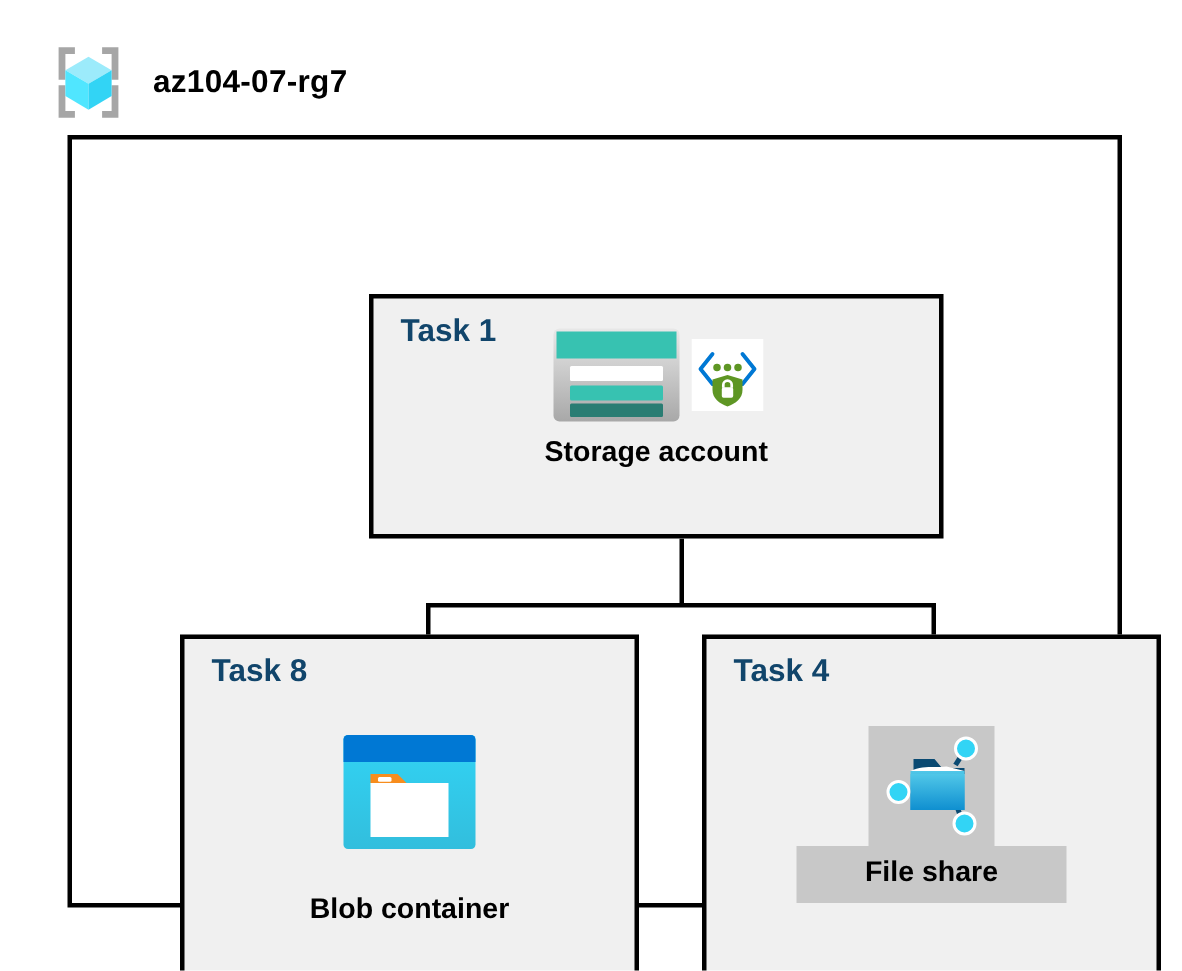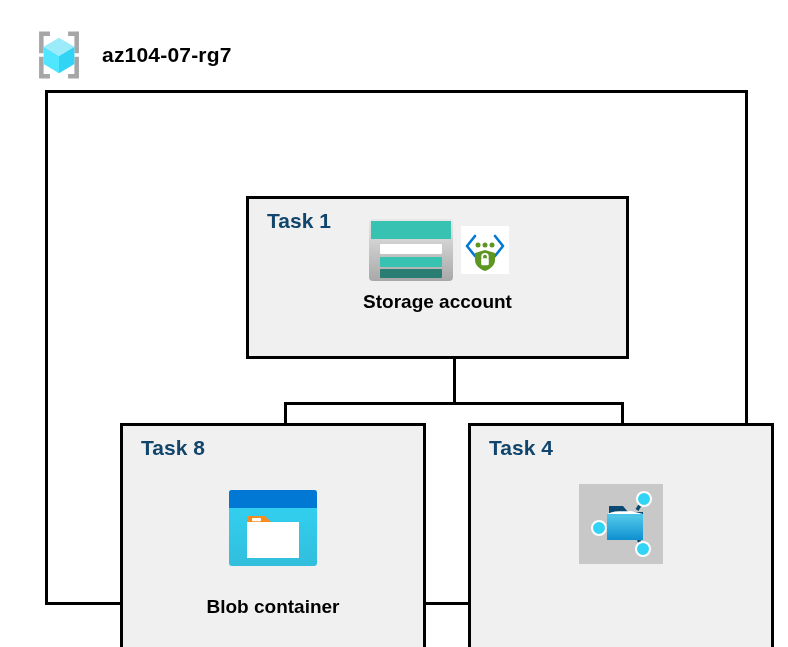--- a/index.html
+++ b/index.html
@@ -242,16 +242,17 @@
 
           <path d="M22 26 H58 V52 H22 Z" fill="url(#gFolder)"></path>
           <path d="M22 26 C30 22 38 24 46 23 L58 26 H22 Z" fill="#ffffff"></path>
           <path d="M22 28 H58 V52 H22 Z" fill="url(#gFolder)"></path>
 
           <circle cx="14" cy="40" r="7" fill="#32d4f5" stroke="#ffffff" stroke-width="2"></circle>
           <circle cx="58" cy="61" r="7" fill="#32d4f5" stroke="#ffffff" stroke-width="2"></circle>
           <circle cx="59" cy="11" r="7" fill="#32d4f5" stroke="#ffffff" stroke-width="2"></circle>
         </svg>
       </div>
+      <div class="node-caption">File share</div>
     </div>
   </div>
 
 </div>
 
 </body></html>

